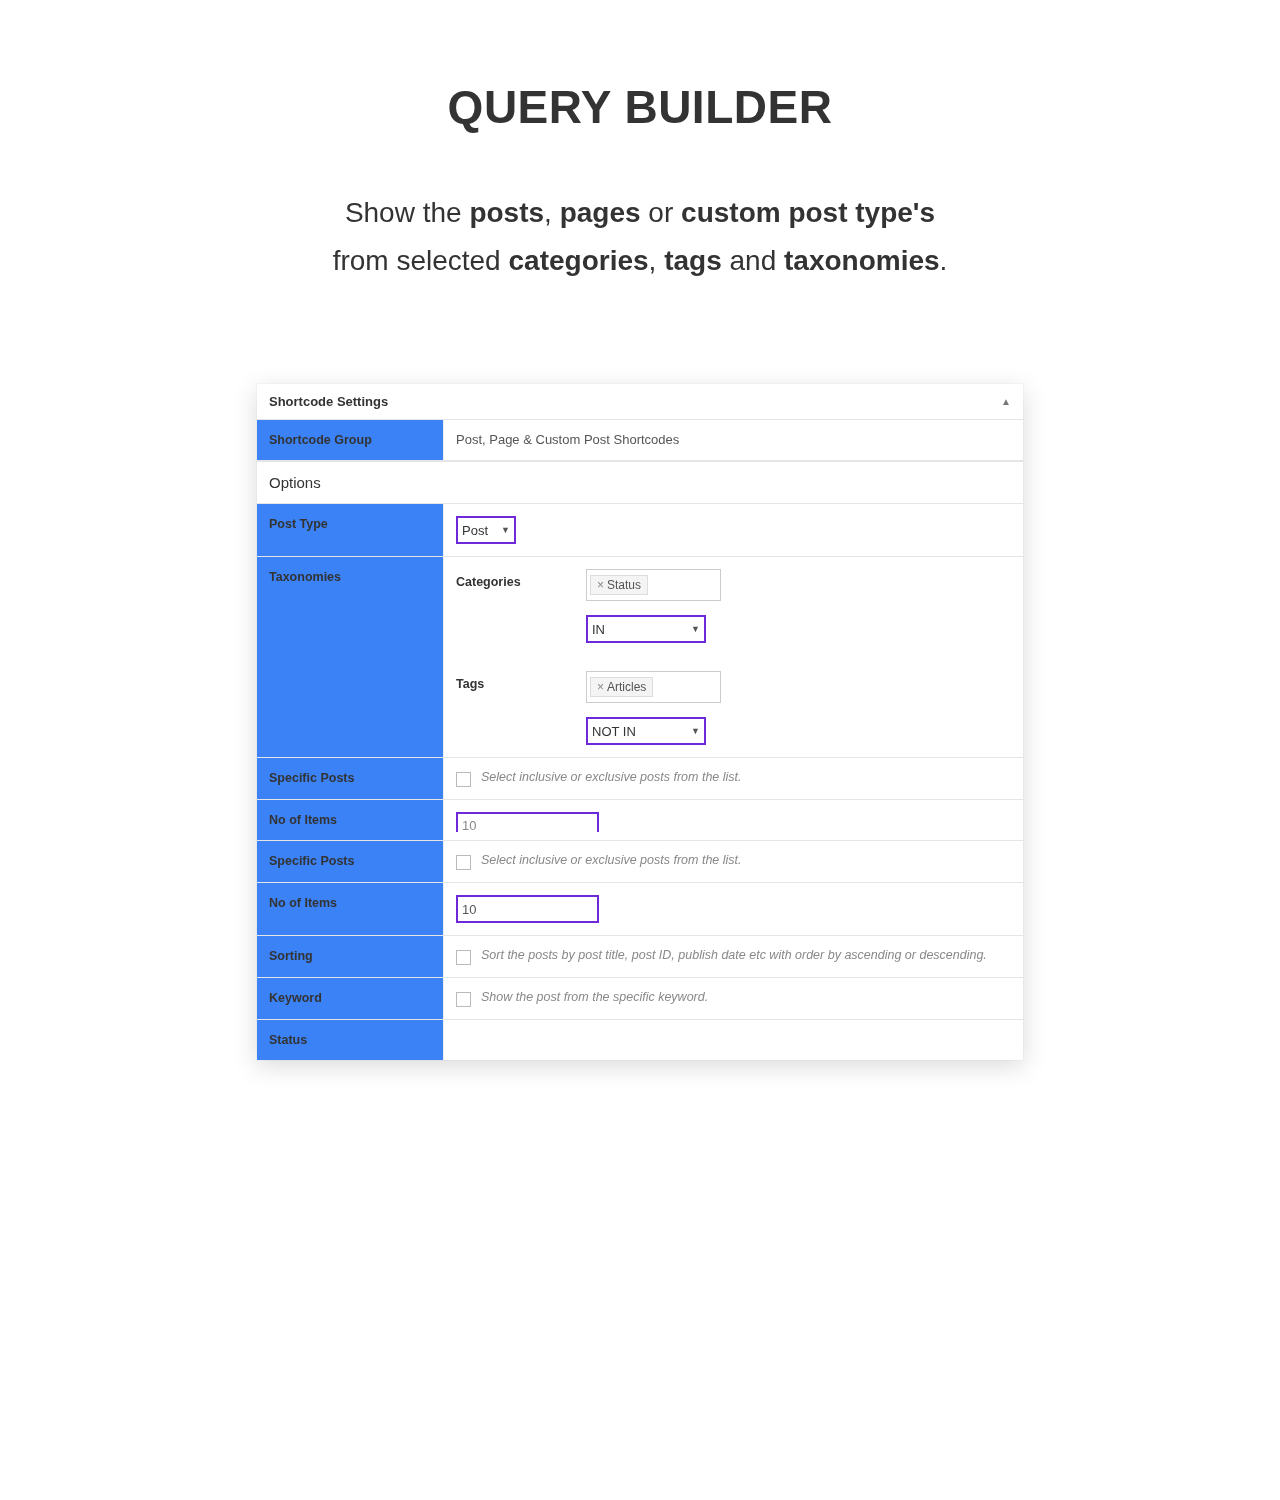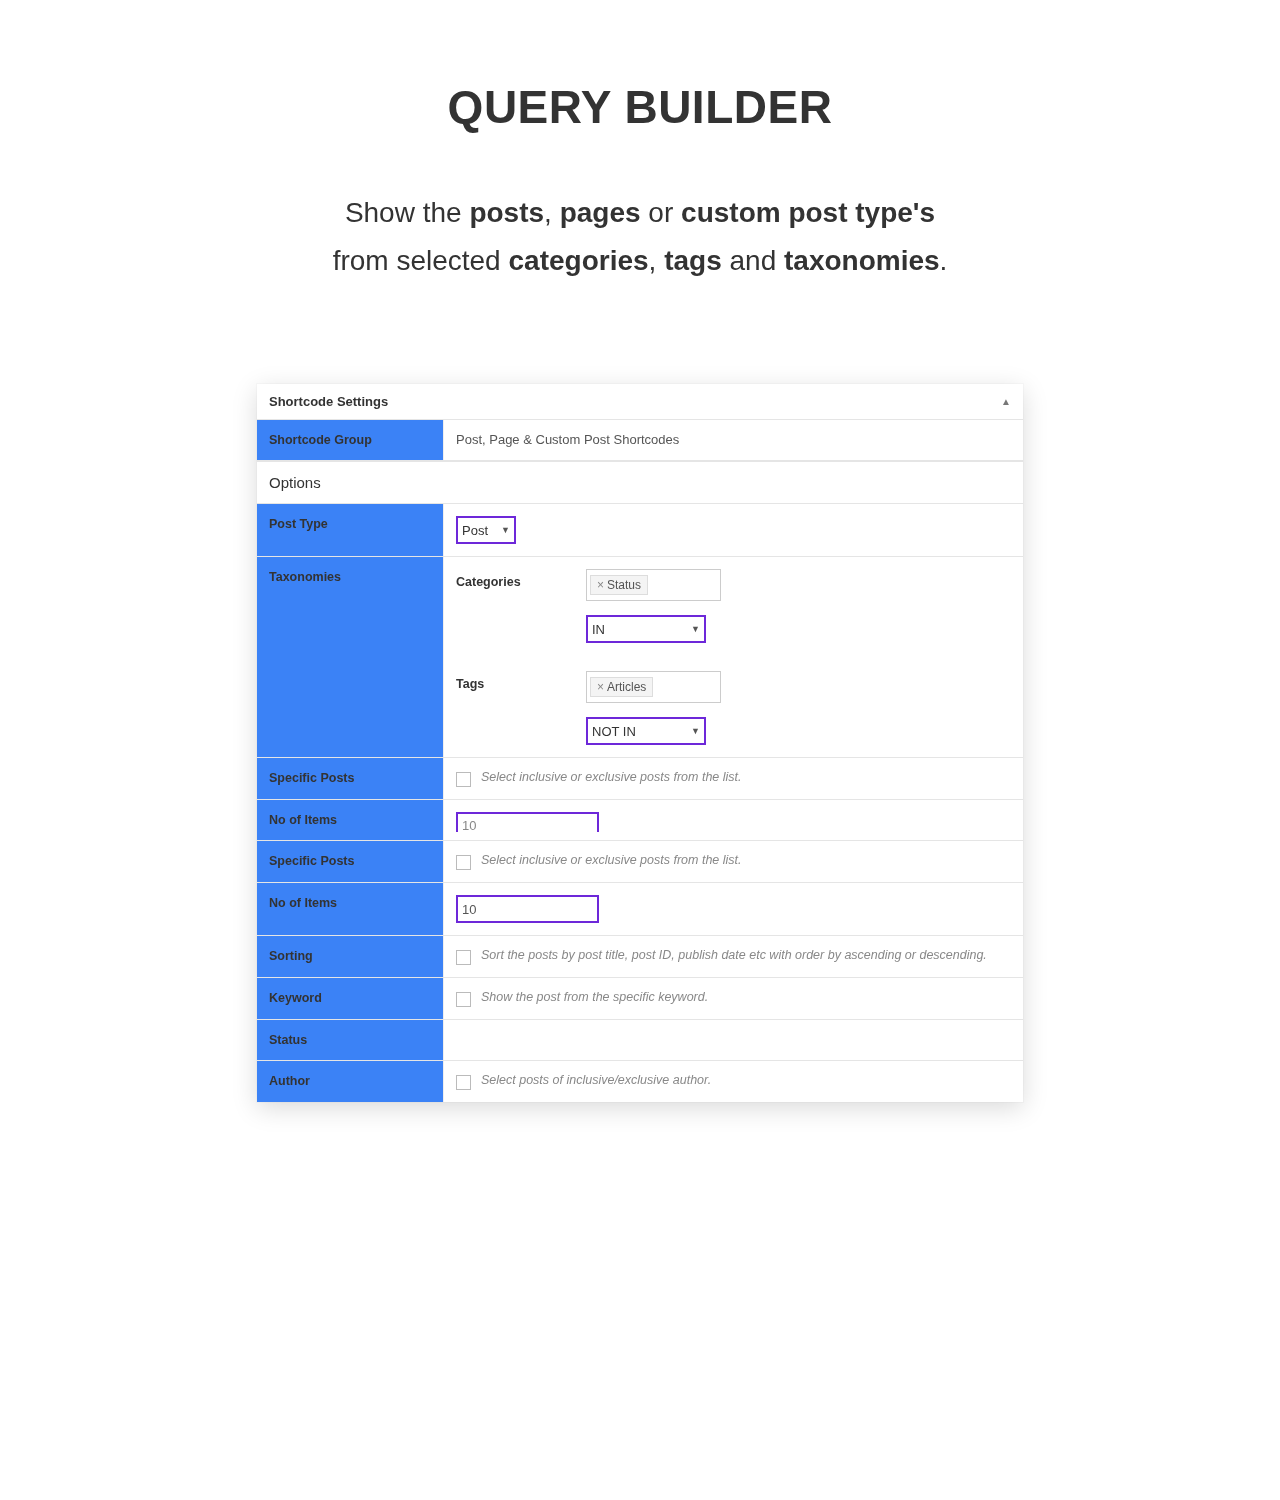--- a/index.html
+++ b/index.html
@@ -202,21 +202,14 @@
     <div class="value-col">
       <div class="cb"></div>
       <span class="desc">Show the post from the specific keyword.</span>
     </div>
   </div>
 
   <div class="row">
     <div class="label-col">Status</div>
   </div>
 
-  <div class="row">
-    <div class="label-col">Author</div>
-    <div class="value-col">
-      <div class="cb"></div>
-      <span class="desc">Select posts of inclusive/exclusive author.</span>
-    </div>
-  </div>
 
 </div>
 
 </body></html>

